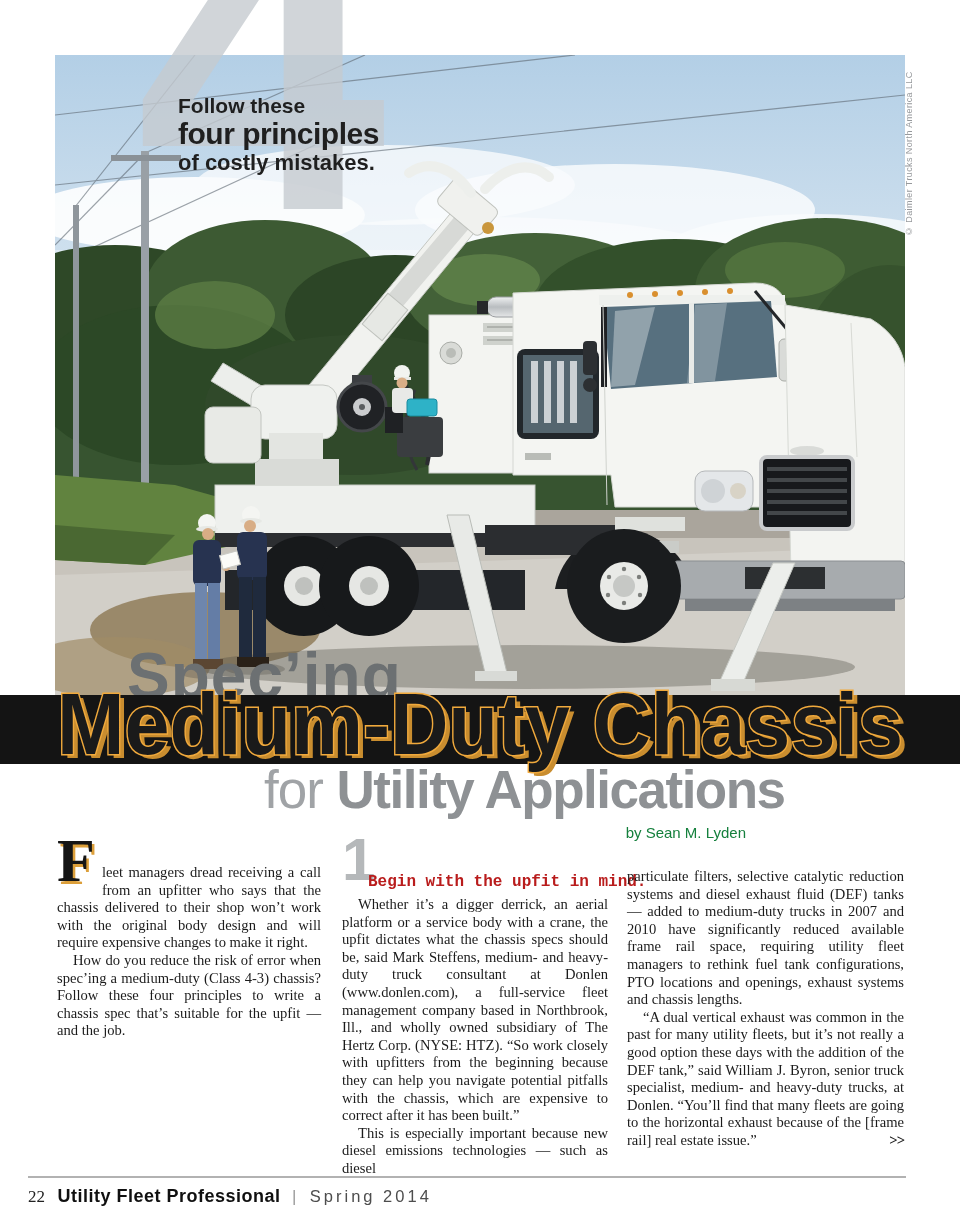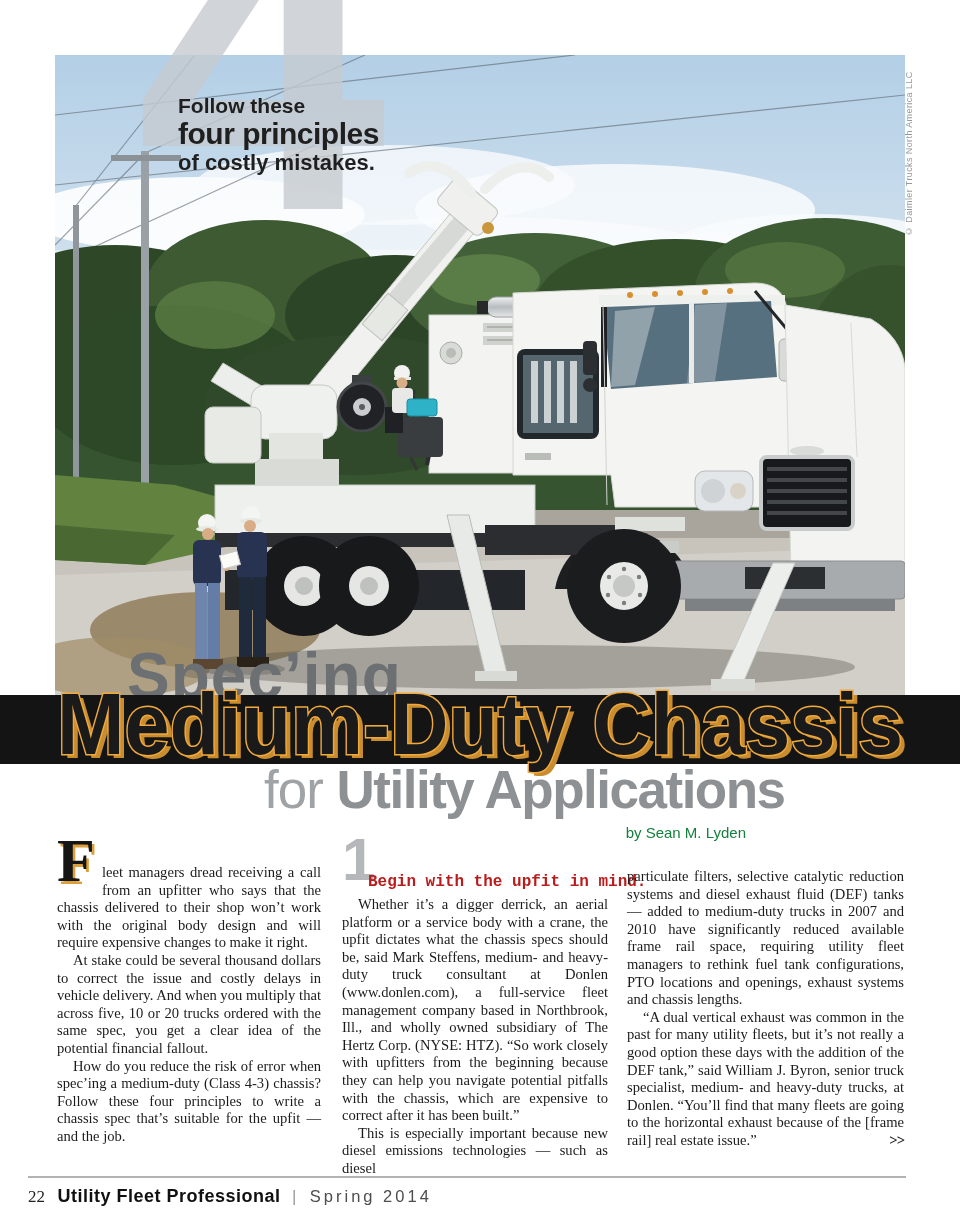--- a/index.html
+++ b/index.html
@@ -305,21 +305,20 @@
   <text x="62" y="110" font-family="Liberation Sans, sans-serif" font-weight="700" font-size="88" textLength="846" lengthAdjust="spacingAndGlyphs" fill="#c98d2f" stroke="none">Medium-Duty Chassis</text>
   <text x="57" y="106" font-family="Liberation Sans, sans-serif" font-weight="700" font-size="88" textLength="846" lengthAdjust="spacingAndGlyphs" fill="#1a1a1a" stroke="#f0a93c" stroke-width="3" paint-order="stroke">Medium-Duty Chassis</text>
 </svg>
 <div class="abs subline">
   <span class="for">for </span><span class="utl">Utility Applications</span>
 </div>
 <div class="abs byline">by Sean M. Lyden</div>
 
 <div class="abs col col1">
   <p><span class="dropcap">F</span><span>leet managers dread receiving a call from an upfitter who says that the chassis delivered to their shop won’t work with the original body design and will require expensive changes to make it right.</span></p>
-  <p class="ind">At stake could be several thousand dollars to correct the issue and costly delays in vehicle delivery. And when you multiply that across five, 10 or 20 trucks ordered with the same spec, you get a clear idea of the potential financial fallout.</p>
   <p class="ind">How do you reduce the risk of error when spec’ing a medium-duty (Class 4-3) chassis? Follow these four principles to write a chassis spec that’s suitable for the upfit — and the job.</p>
 </div>
 
 <div class="abs col col2">
   <div class="sec-head">
     <span class="sec-num">1</span>
     <span class="sec-title">Begin with the upfit in mind.</span>
   </div>
   <p class="ind">Whether it’s a digger derrick, an aerial platform or a service body with a crane, the upfit dictates what the chassis specs should be, said Mark Steffens, medium- and heavy-duty truck consultant at Donlen (www.donlen.com), a full-service fleet management company based in Northbrook, Ill., and wholly owned subsidiary of The Hertz Corp. (NYSE: HTZ). “So work closely with upfitters from the beginning because they can help you navigate potential pitfalls with the chassis, which are expensive to correct after it has been built.”</p>
   <p class="ind">This is especially important because new diesel emissions technologies — such as diesel</p>

